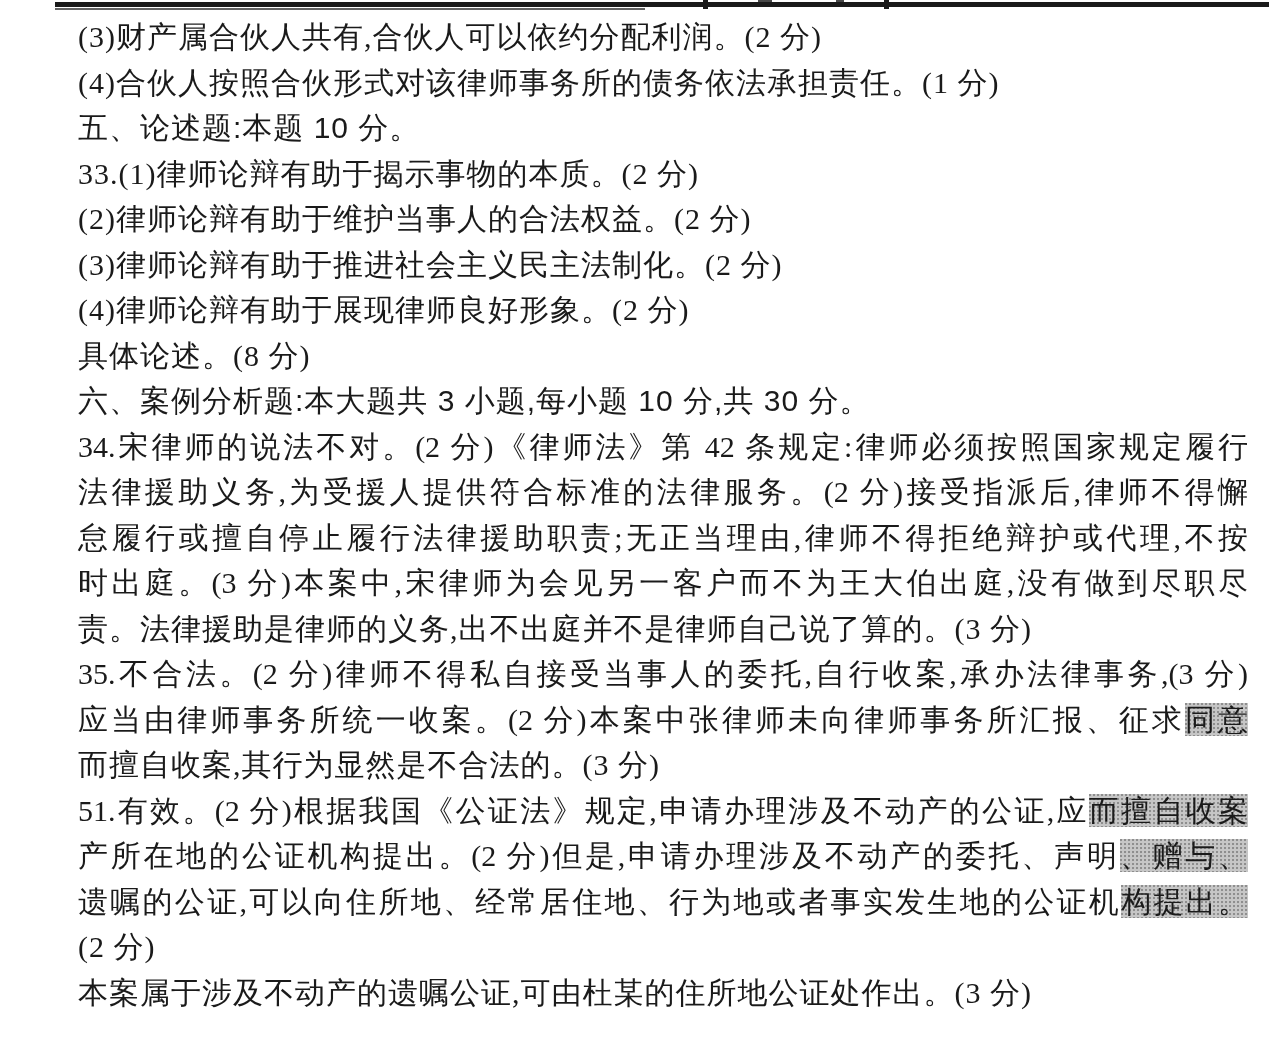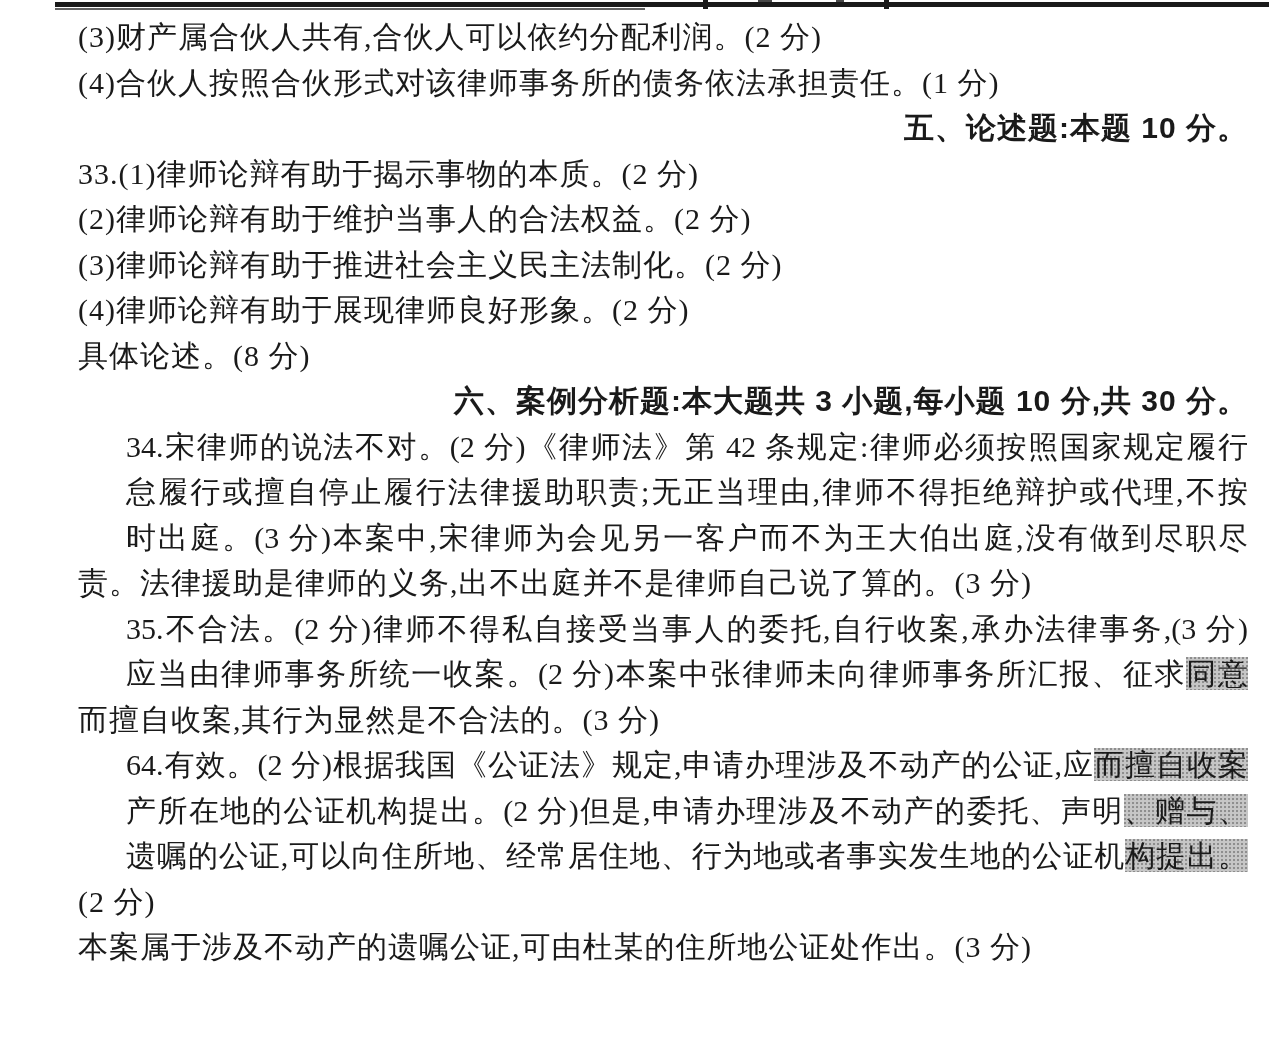--- a/index.html
+++ b/index.html
@@ -41,26 +41,24 @@
     white-space:nowrap;
     color:var(--ink,#1a1a1a);
   }
   .line.justify{
     white-space:normal;
     letter-spacing:0;
     word-break:break-all;
     text-align:justify;
     text-align-last:justify;
     text-justify:inter-character;
-    margin-left:48px;
   }
   .line.heading{
     font-family:"Liberation Sans","DejaVu Sans",sans-serif;
-    font-weight:700;
-    text-align:right;
+    font-weight:400;
   }
   .hl{
     background-color:var(--hl,#c6c6c6);
     background-image:radial-gradient(circle at 1px 1px,#8e8e8e 1px,rgba(0,0,0,0) 1.6px);
     background-size:4px 4px;
   }
 </style>
 </head>
 <body style="background: rgb(255, 255, 255);">
 
@@ -79,25 +77,26 @@
       <div class="line"><span class="">(3)财产属合伙人共有,合伙人可以依约分配利润。(2 分)</span></div>
       <div class="line"><span class="">(4)合伙人按照合伙形式对该律师事务所的债务依法承担责任。(1 分)</span></div>
       <div class="line heading"><span class="">五、论述题:本题 10 分。</span></div>
       <div class="line"><span class="">33.(1)律师论辩有助于揭示事物的本质。(2 分)</span></div>
       <div class="line"><span class="">(2)律师论辩有助于维护当事人的合法权益。(2 分)</span></div>
       <div class="line"><span class="">(3)律师论辩有助于推进社会主义民主法制化。(2 分)</span></div>
       <div class="line"><span class="">(4)律师论辩有助于展现律师良好形象。(2 分)</span></div>
       <div class="line"><span class="">具体论述。(8 分)</span></div>
       <div class="line heading"><span class="">六、案例分析题:本大题共 3 小题,每小题 10 分,共 30 分。</span></div>
       <div class="line justify"><span class="">34.宋律师的说法不对。(2 分)《律师法》第 42 条规定:律师必须按照国家规定履行</span></div>
+      <div class="line justify"><span class="">法律援助义务,为受援人提供符合标准的法律服务。(2 分)接受指派后,律师不得懈</span></div>
       <div class="line justify"><span class="">怠履行或擅自停止履行法律援助职责;无正当理由,律师不得拒绝辩护或代理,不按</span></div>
       <div class="line justify"><span class="">时出庭。(3 分)本案中,宋律师为会见另一客户而不为王大伯出庭,没有做到尽职尽</span></div>
       <div class="line"><span class="">责。法律援助是律师的义务,出不出庭并不是律师自己说了算的。(3 分)</span></div>
       <div class="line justify"><span class="">35.不合法。(2 分)律师不得私自接受当事人的委托,自行收案,承办法律事务,(3 分)</span></div>
       <div class="line justify"><span class="">应当由律师事务所统一收案。(2 分)本案中张律师未向律师事务所汇报、征求</span><span class="hl">同意</span></div>
       <div class="line"><span class="">而擅自收案,其行为显然是不合法的。(3 分)</span></div>
-      <div class="line justify"><span class="">64.有效。(2 分)根据我国《公证法》规定,申请办理涉及不动产的公证,应</span><span class="hl">而擅自收案</span></div>
+      <div class="line justify"><span class="">51.有效。(2 分)根据我国《公证法》规定,申请办理涉及不动产的公证,应</span><span class="hl">而擅自收案</span></div>
       <div class="line justify"><span class="">产所在地的公证机构提出。(2 分)但是,申请办理涉及不动产的委托、声明</span><span class="hl">、赠与、</span></div>
       <div class="line justify"><span class="">遗嘱的公证,可以向住所地、经常居住地、行为地或者事实发生地的公证机</span><span class="hl">构提出。</span></div>
       <div class="line"><span class="">(2 分)</span></div>
       <div class="line"><span class="">本案属于涉及不动产的遗嘱公证,可由杜某的住所地公证处作出。(3 分)</span></div>
     </div>
 </div>
 
 </body></html>

